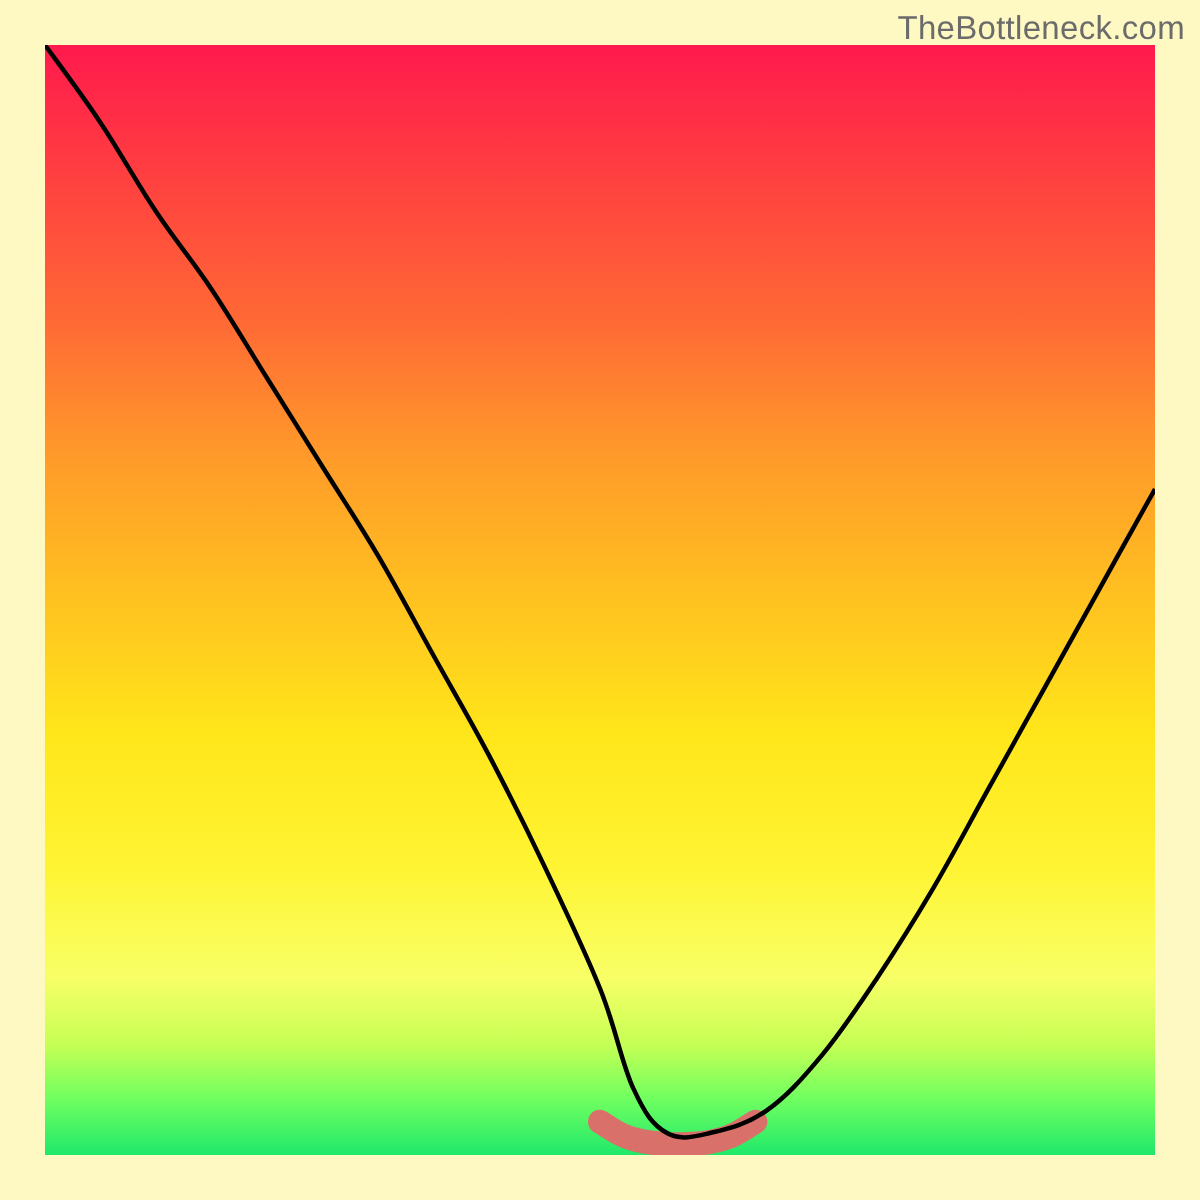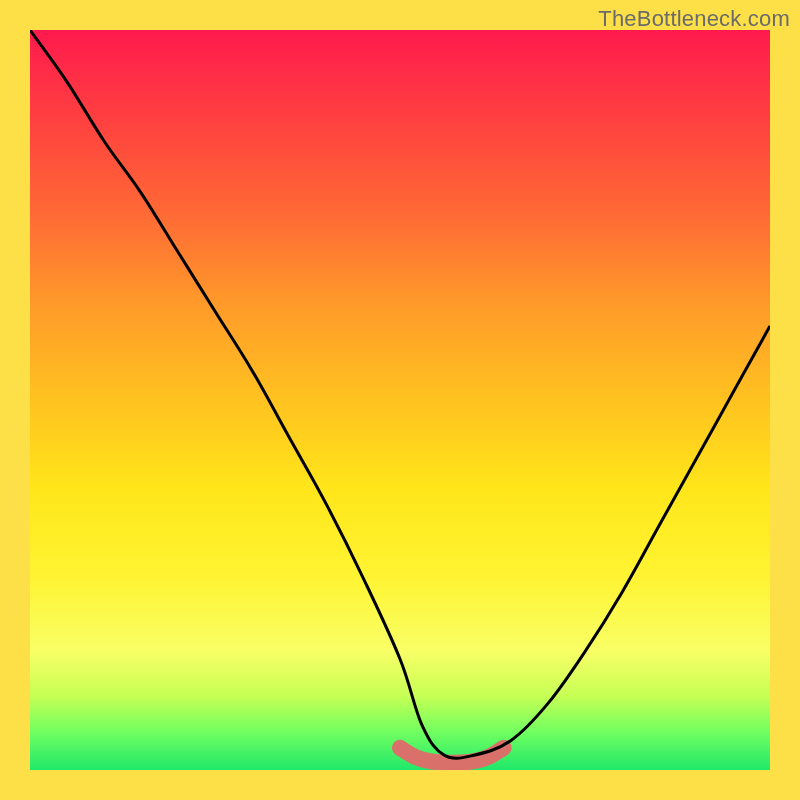--- a/index.html
+++ b/index.html
@@ -8,21 +8,21 @@
     width: 800px;
     height: 800px;
     background: #000;
     overflow: hidden;
     font-family: Arial, Helvetica, sans-serif;
   }
   .frame {
     position: relative;
     width: 800px;
     height: 800px;
-    background: #fde047;
+    background: #fef9c3;
   }
   .plot-area {
     position: absolute;
     left: 30px;
     top: 30px;
     width: 740px;
     height: 740px;
     background: linear-gradient(
       to bottom,
       #ff1a4d 0%,

